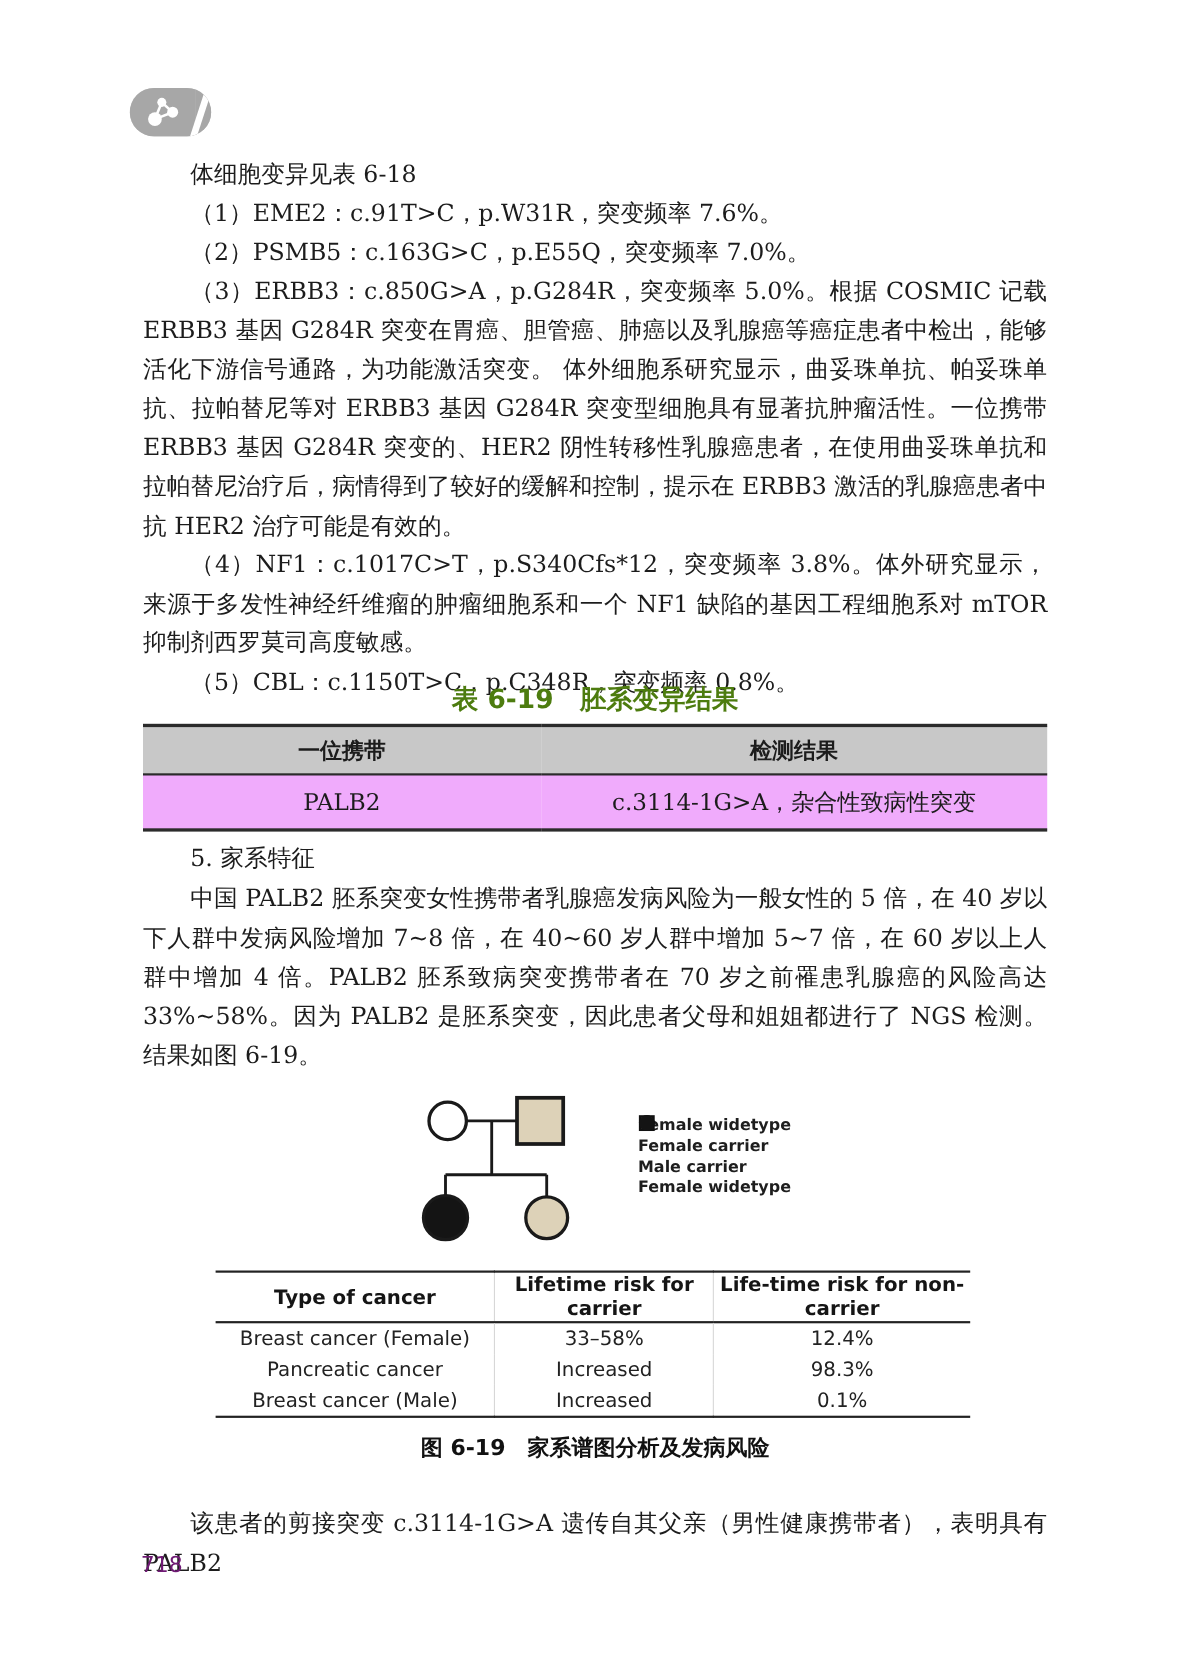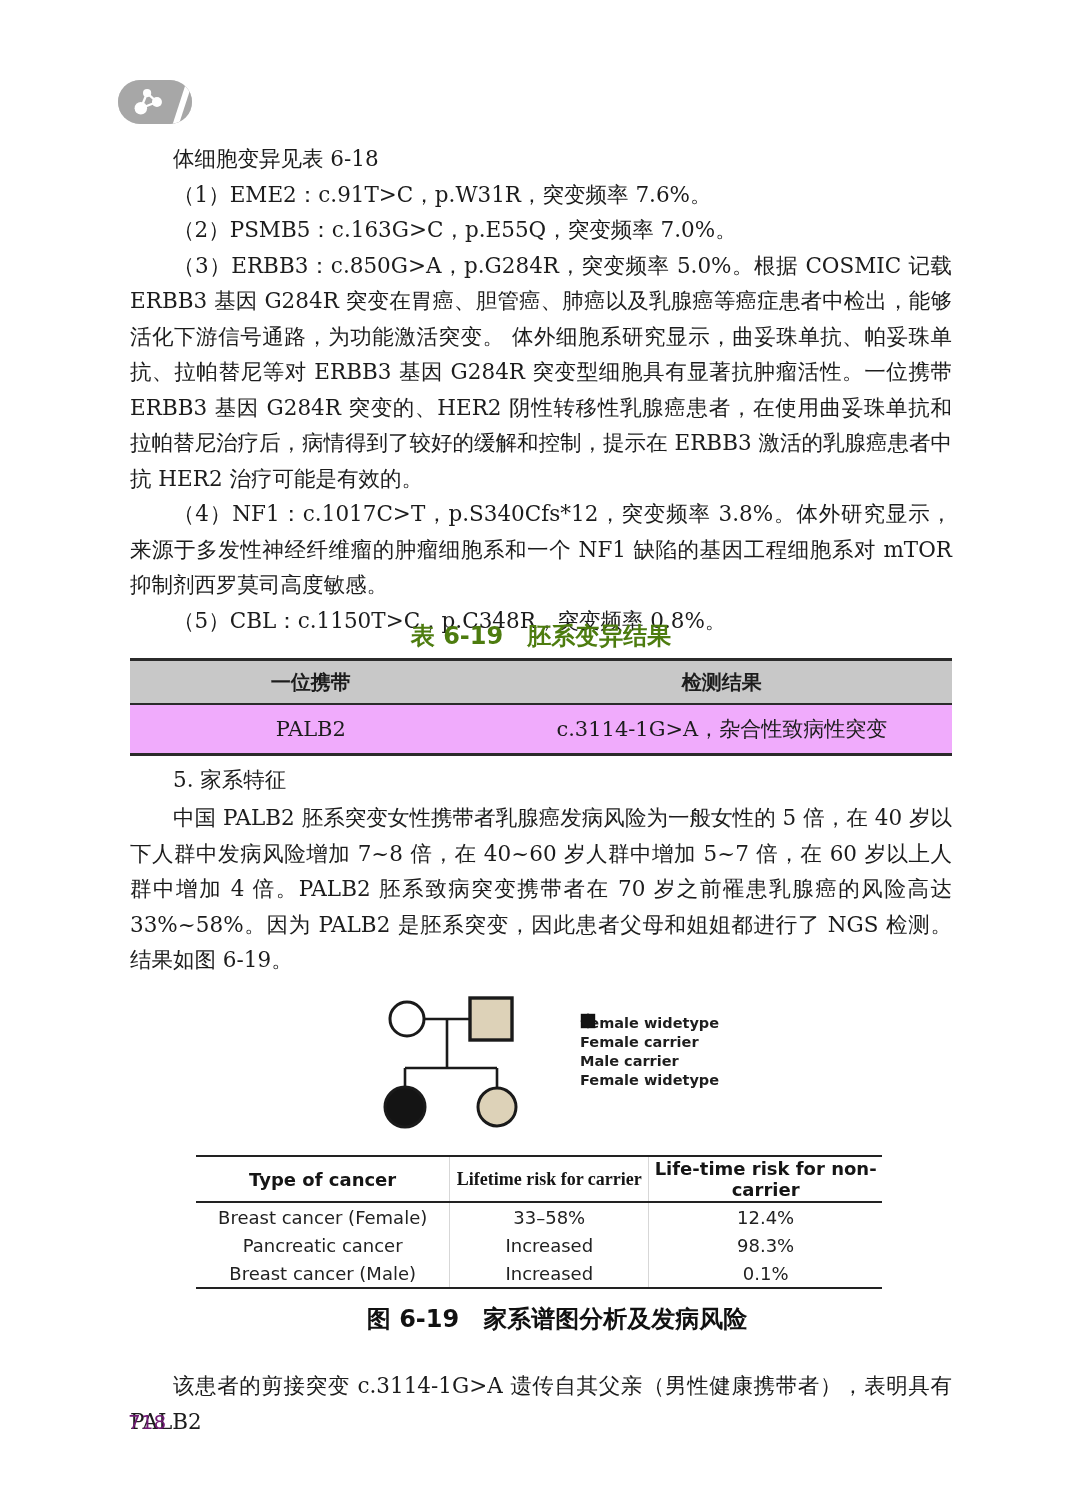--- a/index.html
+++ b/index.html
@@ -97,28 +97,28 @@
     height:34px;text-align:center;
     border-bottom:2.5px solid #222;
     border-left:1px solid #d7d7d7;
   }
   .risk td{
     font-size:18px;color:#222;height:26px;text-align:center;
     border-left:1px solid #d7d7d7;
   }
   .risk th:first-child,.risk td:first-child{border-left:none;}
   .risk .rc1{width:37%;}
-  .risk .rc2{width:29%;font-family:Liberation Serif, serif;}
+  .risk .rc2{width:29%;}
   .risk .rc3{width:34%;}
   
   .fig-caption{
-    position:absolute;left:146px;width:822px;top:1303px;
+    position:absolute;left:130px;width:822px;top:1303px;
     text-align:center;
     font-family:"DejaVu Sans","Liberation Sans",sans-serif;
-    font-weight:bold;font-size:24px;color:#111;
+    font-weight:bold;font-size:20px;color:#111;
   }
   .closing{top:1368px;}
   .pageno{
     position:absolute;left:128px;top:1410px;
     font-family:"DejaVu Sans","Liberation Sans",sans-serif;
     font-size:20px;color:#701a75;
   }
 </style>
 </head>
 <body>

